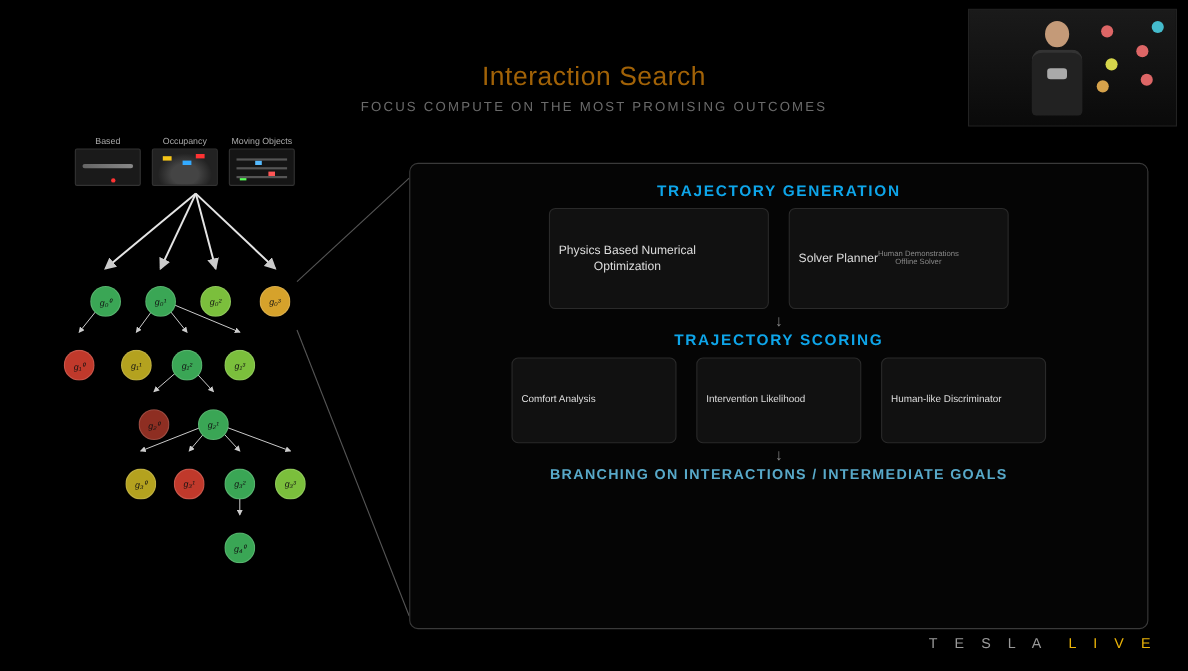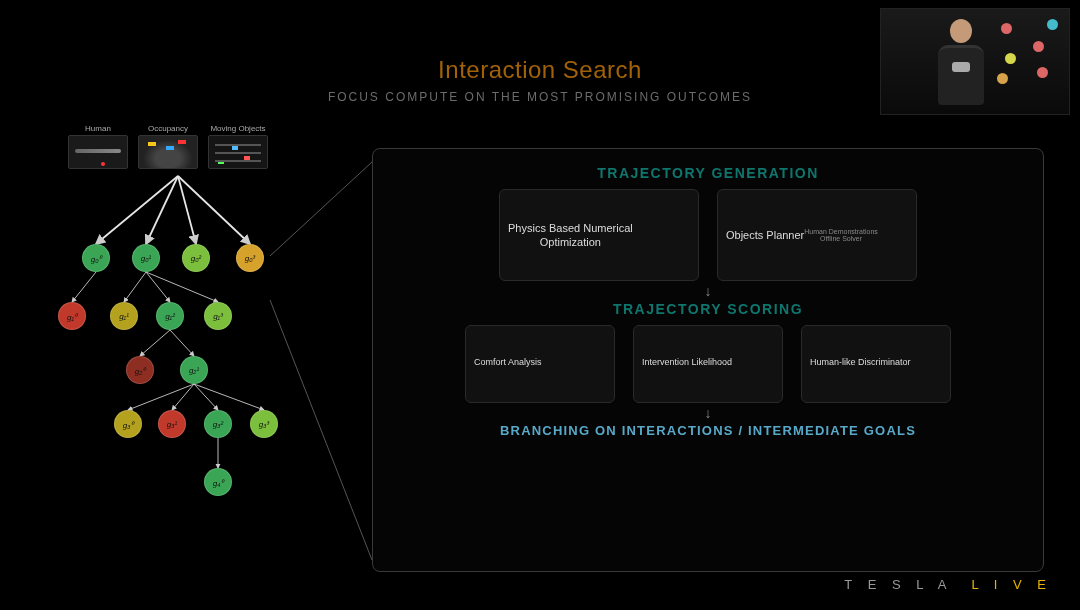--- a/index.html
+++ b/index.html
@@ -58,21 +58,21 @@
     position: absolute;
     left: 372px; top: 148px;
     width: 672px; height: 424px;
     border: 1px solid #3a3a3a;
     border-radius: 8px;
     padding: 16px 18px 8px;
     background: #050505;
   }
   .sec-title {
     text-align: center;
-    color: #0f766e;
+    color: #0ea5e9;
     font-size: 14px;
     letter-spacing: 1.5px;
     font-weight: 600;
     margin-bottom: 8px;
   }
   .row { display: flex; justify-content: center; gap: 18px; }
   .card {
     background: #111;
     border: 1px solid #2a2a2a;
     border-radius: 6px;
@@ -116,20 +116,21 @@
   .input-row { display:flex; gap:10px; position:absolute; top:0; left:40px;}
   .input-box { display:flex; flex-direction:column; align-items:center;}
   .input-box .ilabel { font-size: 8px; color:#aaa; margin-bottom:2px;}
   .input-thumb { width:60px; height:34px; background:#1a1a1a; border:1px solid #333; border-radius:2px; position:relative; overflow:hidden;}
   .node {
     position: absolute;
     width: 28px; height: 28px; border-radius: 50%;
     display:flex; align-items:center; justify-content:center;
     font-size: 8px; color: #111; font-style: italic;
     border: 1px solid rgba(255,255,255,0.15);
+    margin-top: 16px;
   }
   .tree svg.edges { position:absolute; top:0; left:0; width:310px; height:390px; pointer-events:none;}
   .tree svg.edges line { stroke:#ccc; stroke-width:0.9; }
   .tree svg.edges line.big { stroke-width:1.8; stroke:#e5e5e5;}
   .arrowhead { fill:#ccc; }
   
   .connector {
     position:absolute;
     stroke:#555; fill:none; stroke-width:1;
   }
@@ -209,21 +210,21 @@
       <div class="pip-node" style="left: 42px; top: 26px; background: rgb(221, 102, 102);"></div>
       <div class="pip-node" style="left: 14px; top: 38px; background: rgb(214, 214, 75);"></div>
       <div class="pip-node" style="left: 46px; top: 52px; background: rgb(221, 102, 102);"></div>
       <div class="pip-node" style="left: 6px; top: 58px; background: rgb(214, 162, 75);"></div>
     </div>
 </div>
 
 <div class="tree">
   <div class="input-row">
     <div class="input-box">
-      <div class="ilabel">Human</div>
+      <div class="ilabel">Based</div>
       <div class="input-thumb lanes-mini"></div>
     </div>
     <div class="input-box">
       <div class="ilabel">Occupancy</div>
       <div class="input-thumb occ-mini"></div>
     </div>
     <div class="input-box">
       <div class="ilabel">Moving Objects</div>
       <div class="input-thumb mov-mini"></div>
     </div>
@@ -308,21 +309,21 @@
   <div class="sec-title">TRAJECTORY GENERATION</div>
   <div class="row">
     <div class="card gen-card">
       <div class="clabel" style="white-space:pre-line">Physics Based Numerical
 Optimization</div>
       <div class="thumb">
           <div class="surf3d"></div>
         </div>
     </div>
     <div class="card gen-card">
-      <div class="clabel">Objects Planner</div>
+      <div class="clabel">Solver Planner</div>
       <div class="csub" style="white-space:pre-line">Human Demonstrations
 Offline Solver</div>
       <div class="thumb">
           <div class="server"></div>
           <div class="wheel"></div>
         </div>
     </div>
   </div>
 
   <div class="arrow-down">↓</div>

